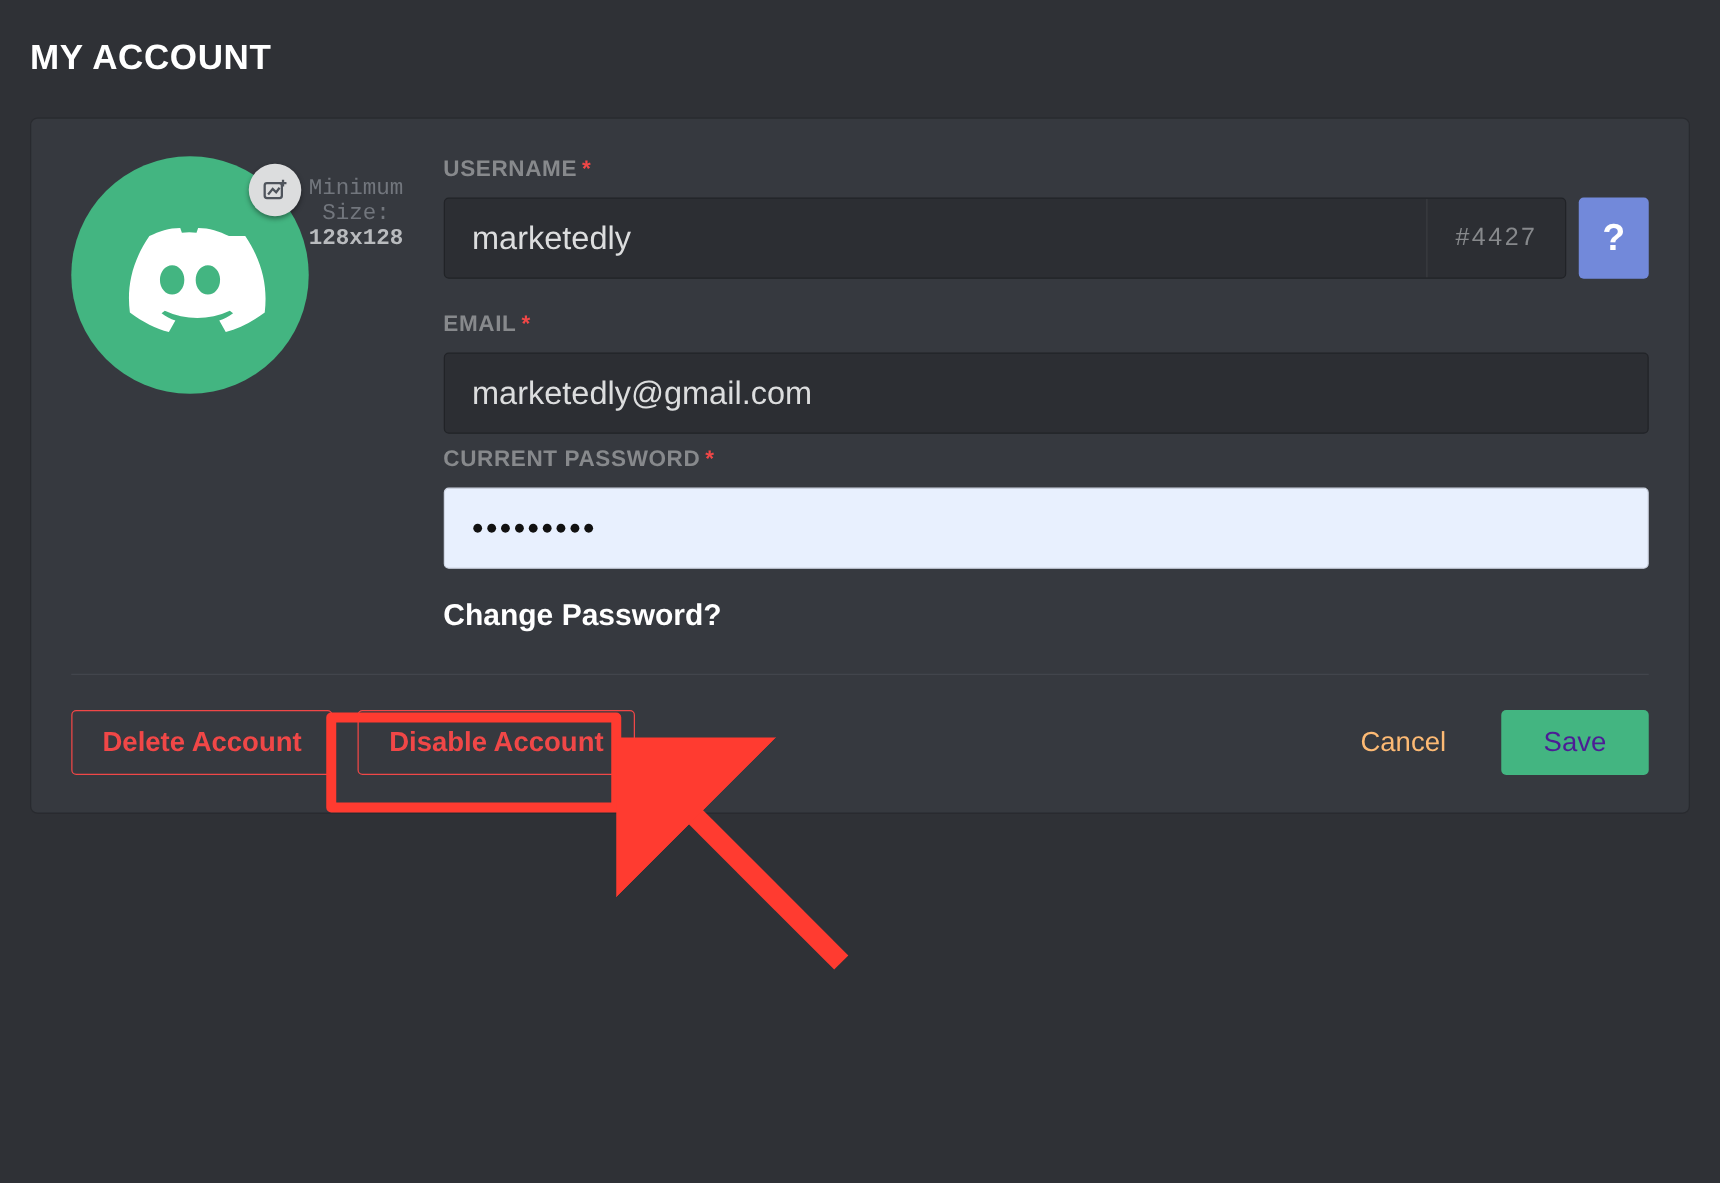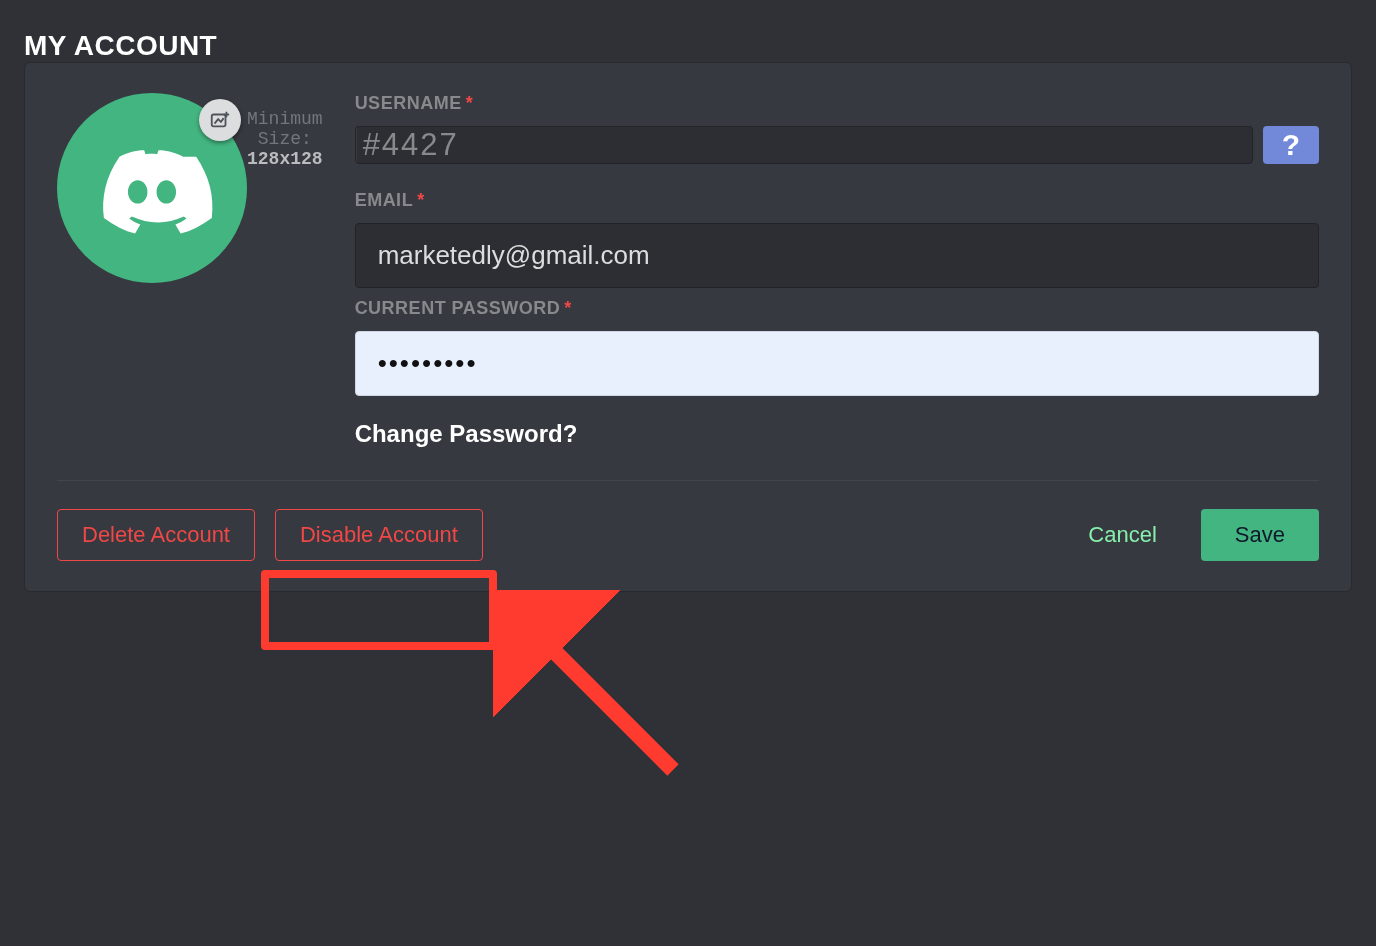--- a/index.html
+++ b/index.html
@@ -13,20 +13,21 @@
   }
   .page {
     padding: 30px 24px;
     position: relative;
   }
   .page-title {
     color: #ffffff;
     font-size: 28px;
     font-weight: 700;
     letter-spacing: 0.5px;
+    margin-bottom: 32px;
   }
   .panel {
     border: 1px solid rgba(32,34,37,0.6);
     border-radius: 6px;
     background: #36393f;
     padding: 30px 32px 30px 32px;
   }
   .top-row {
     display: flex;
     gap: 32px;
@@ -114,23 +115,23 @@
     background: transparent;
     border: none;
     outline: none;
     color: #dcddde;
     font-size: 26px;
     padding: 16px 22px;
   }
   .discrim {
     display: flex;
     align-items: center;
-    padding: 0 6px;
+    padding: 0 22px;
     color: #87898c;
-    font-size: 31px;
+    font-size: 20px;
     border-left: 1px solid #3a3c41;
     letter-spacing: 2px;
     user-select: none;
   }
   .help-btn {
     width: 56px;
     background: #7289da;
     border-radius: 4px;
     display: flex;
     align-items: center;
@@ -185,28 +186,29 @@
     display: inline-flex;
     align-items: center;
     justify-content: center;
     cursor: pointer;
     user-select: none;
   }
   .btn-danger-outline {
     border: 1px solid #f04747;
     color: #f04747;
     background: transparent;
+    font-weight: bold;
   }
   .btn-cancel {
-    color: #86efac;
+    color: #fdba74;
     background: transparent;
   }
   .btn-save {
     background: #43b581;
-    color: #0f172a;
+    color: #4c1d95;
     padding: 0 34px;
   }
   .spacer { flex: 1; }
 
   
   .highlight-box {
     position: absolute;
     border: 8px solid #ff3b30;
     border-radius: 4px;
     pointer-events: none;
@@ -245,20 +247,21 @@
           <b>128x128</b>
         </div>
       </div>
 
       <div class="form-col">
         <div class="field-label">
           <span>USERNAME</span><span class="req">*</span>
         </div>
         <div class="username-row">
           <div class="username-input-wrap">
+            <input class="username-input" type="text" value="marketedly" style="">
             <div class="discrim">#4427</div>
           </div>
           <div class="help-btn">?</div>
         </div>
 
         <div class="field-label">
           <span>EMAIL</span><span class="req">*</span>
         </div>
         <input class="email-input" type="text" value="marketedly@gmail.com" style="">
 

